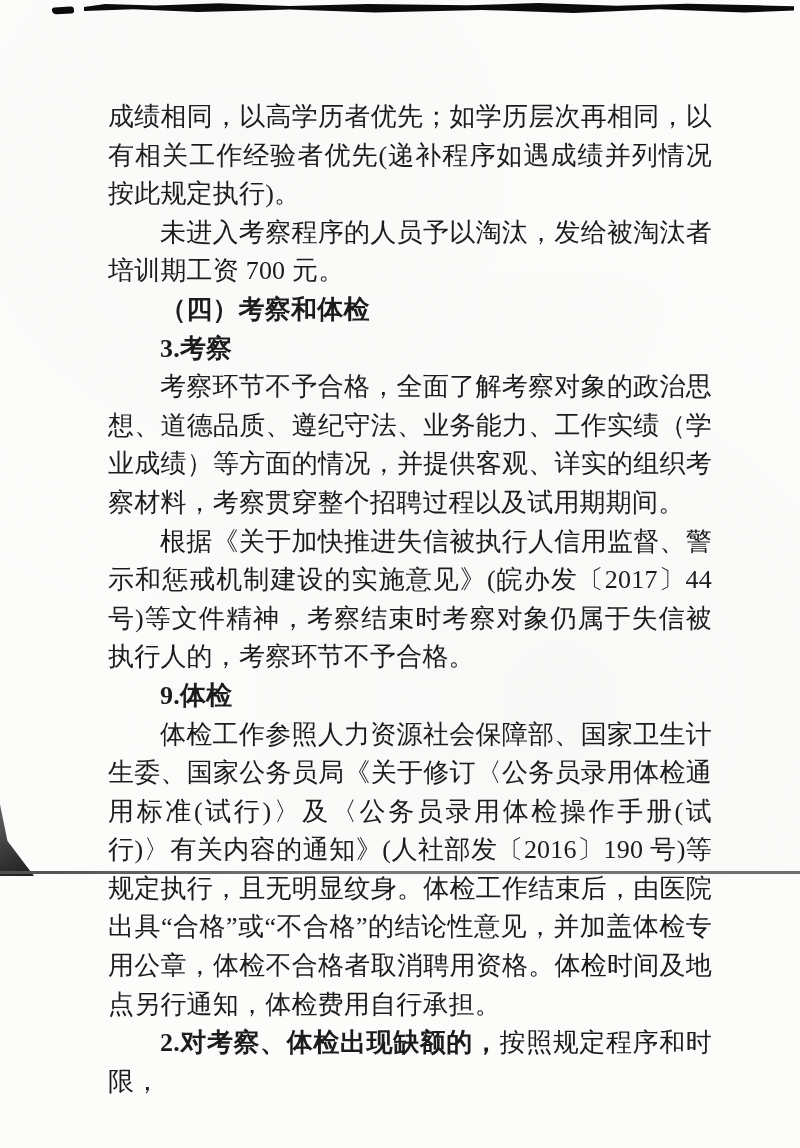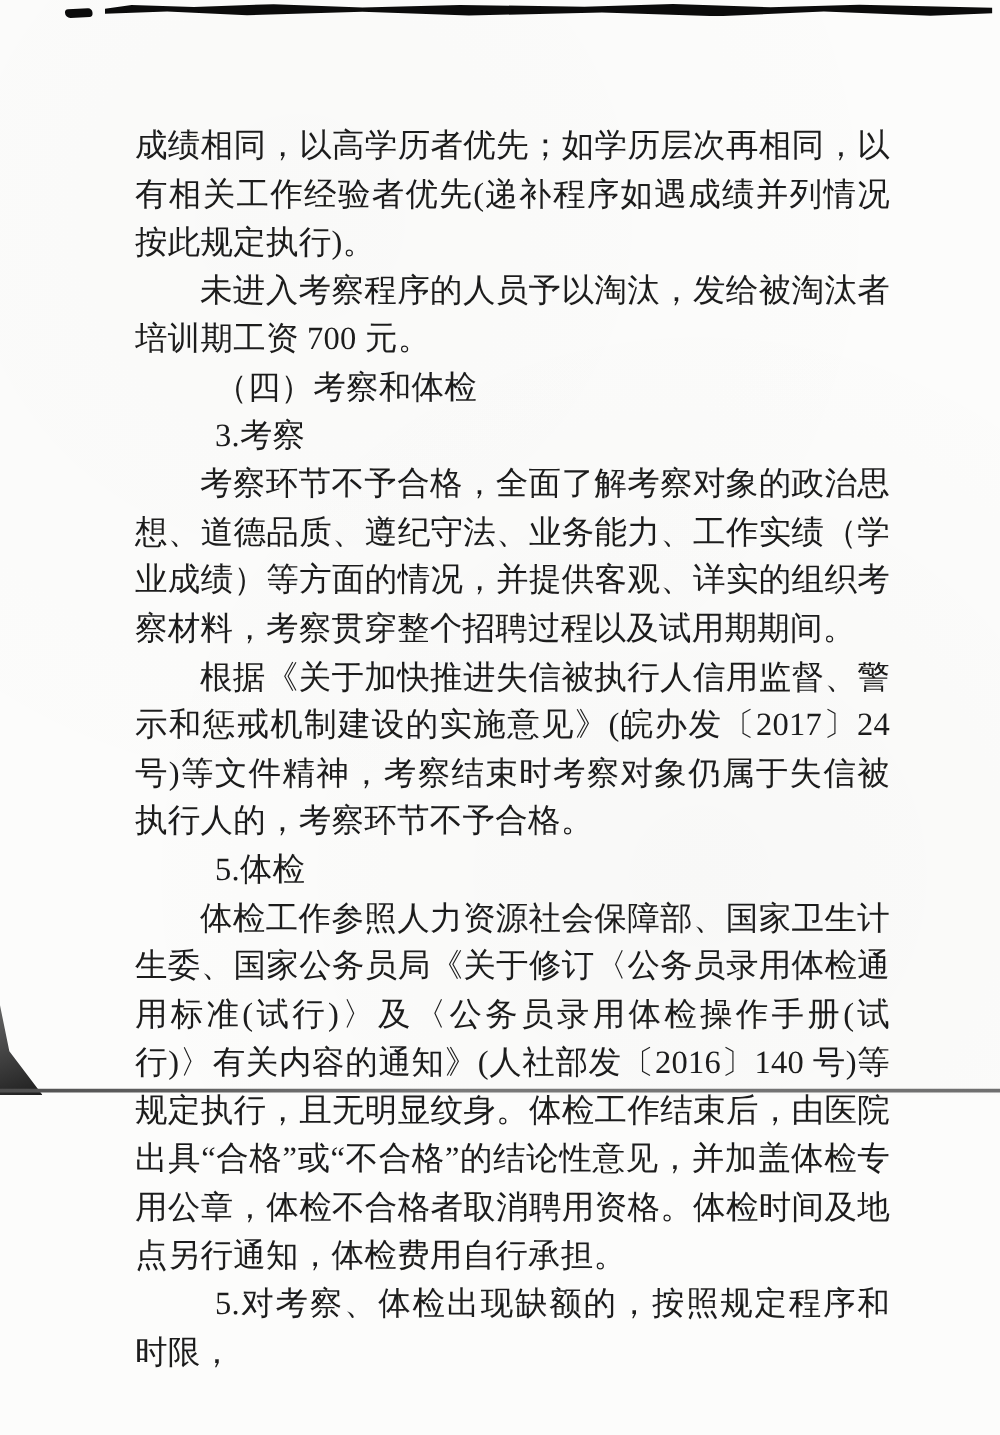--- a/index.html
+++ b/index.html
@@ -70,34 +70,34 @@
     line-height: 38.6px;
     color: var(--ink);
     letter-spacing: 0.2px;
   }
   .text-block p {
     margin: 0;
     text-align: justify;
     text-justify: inter-ideograph;
   }
   .text-block p.indent { text-indent: 2em; }
-  .text-block .bold { font-weight: 400; margin-left: 12px; }
+  .text-block .bold { font-weight: 700; }
 </style>
 </head>
 <body>
 
 <div class="page">
   <div class="top-edge-band"></div>
   <div class="top-left-mark"></div>
   <div class="corner-smudge"></div>
   <div class="bottom-edge-line"></div>
   <div class="text-block" id="doc-body">
       <p><span>成绩相同，以高学历者优先；如学历层次再相同，以有相关工作经验者优先(递补程序如遇成绩并列情况按此规定执行)。</span></p>
       <p class="indent"><span>未进入考察程序的人员予以淘汰，发给被淘汰者培训期工资 700 元。</span></p>
       <p class="indent"><span class="bold">（四）考察和体检</span></p>
       <p class="indent"><span class="bold">3.考察</span></p>
       <p class="indent"><span>考察环节不予合格，全面了解考察对象的政治思想、道德品质、遵纪守法、业务能力、工作实绩（学业成绩）等方面的情况，并提供客观、详实的组织考察材料，考察贯穿整个招聘过程以及试用期期间。</span></p>
-      <p class="indent"><span>根据《关于加快推进失信被执行人信用监督、警示和惩戒机制建设的实施意见》(皖办发〔2017〕24 号)等文件精神，考察结束时考察对象仍属于失信被执行人的，考察环节不予合格。</span></p>
-      <p class="indent"><span class="bold">5.体检</span></p>
-      <p class="indent"><span>体检工作参照人力资源社会保障部、国家卫生计生委、国家公务员局《关于修订〈公务员录用体检通用标准(试行)〉及〈公务员录用体检操作手册(试行)〉有关内容的通知》(人社部发〔2016〕140 号)等规定执行，且无明显纹身。体检工作结束后，由医院出具“合格”或“不合格”的结论性意见，并加盖体检专用公章，体检不合格者取消聘用资格。体检时间及地点另行通知，体检费用自行承担。</span></p>
-      <p class="indent"><span class="bold">5.对考察、体检出现缺额的，</span><span>按照规定程序和时限，</span></p>
+      <p class="indent"><span>根据《关于加快推进失信被执行人信用监督、警示和惩戒机制建设的实施意见》(皖办发〔2017〕44 号)等文件精神，考察结束时考察对象仍属于失信被执行人的，考察环节不予合格。</span></p>
+      <p class="indent"><span class="bold">9.体检</span></p>
+      <p class="indent"><span>体检工作参照人力资源社会保障部、国家卫生计生委、国家公务员局《关于修订〈公务员录用体检通用标准(试行)〉及〈公务员录用体检操作手册(试行)〉有关内容的通知》(人社部发〔2016〕190 号)等规定执行，且无明显纹身。体检工作结束后，由医院出具“合格”或“不合格”的结论性意见，并加盖体检专用公章，体检不合格者取消聘用资格。体检时间及地点另行通知，体检费用自行承担。</span></p>
+      <p class="indent"><span class="bold">2.对考察、体检出现缺额的，</span><span>按照规定程序和时限，</span></p>
     </div>
 </div>
 
 </body></html>

